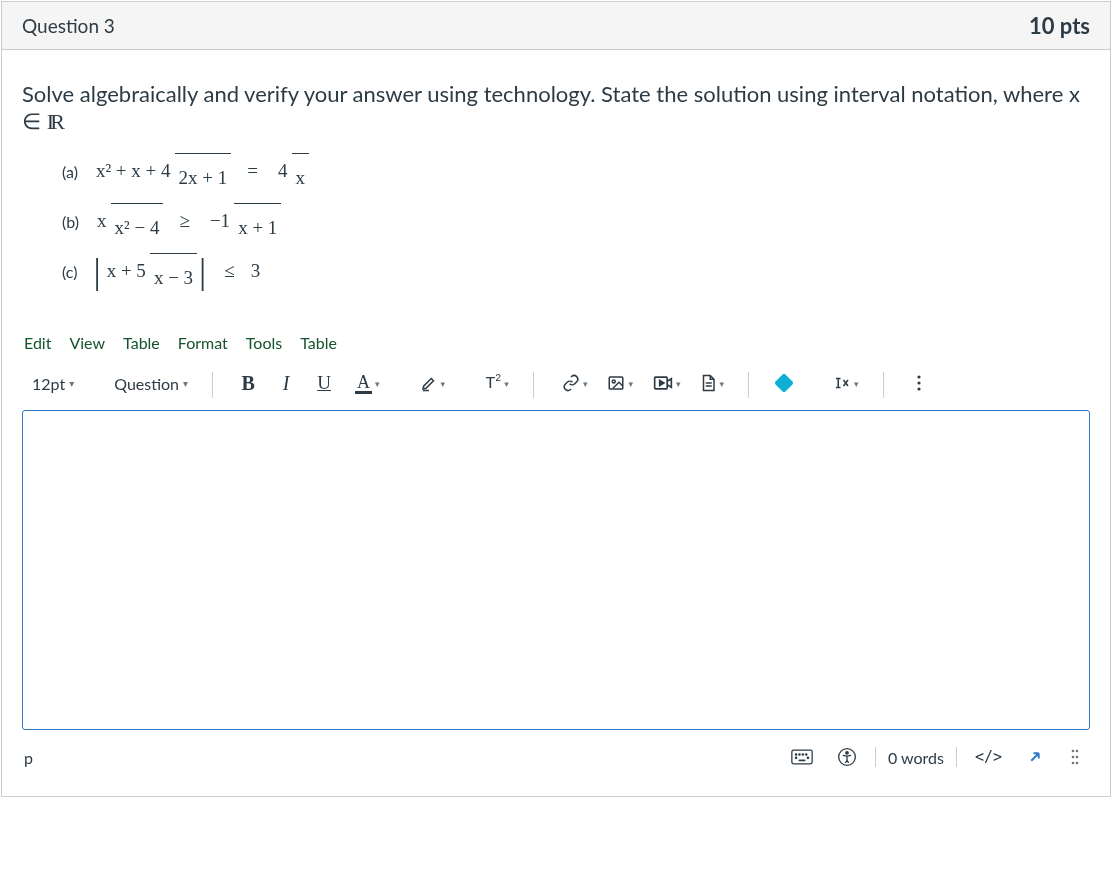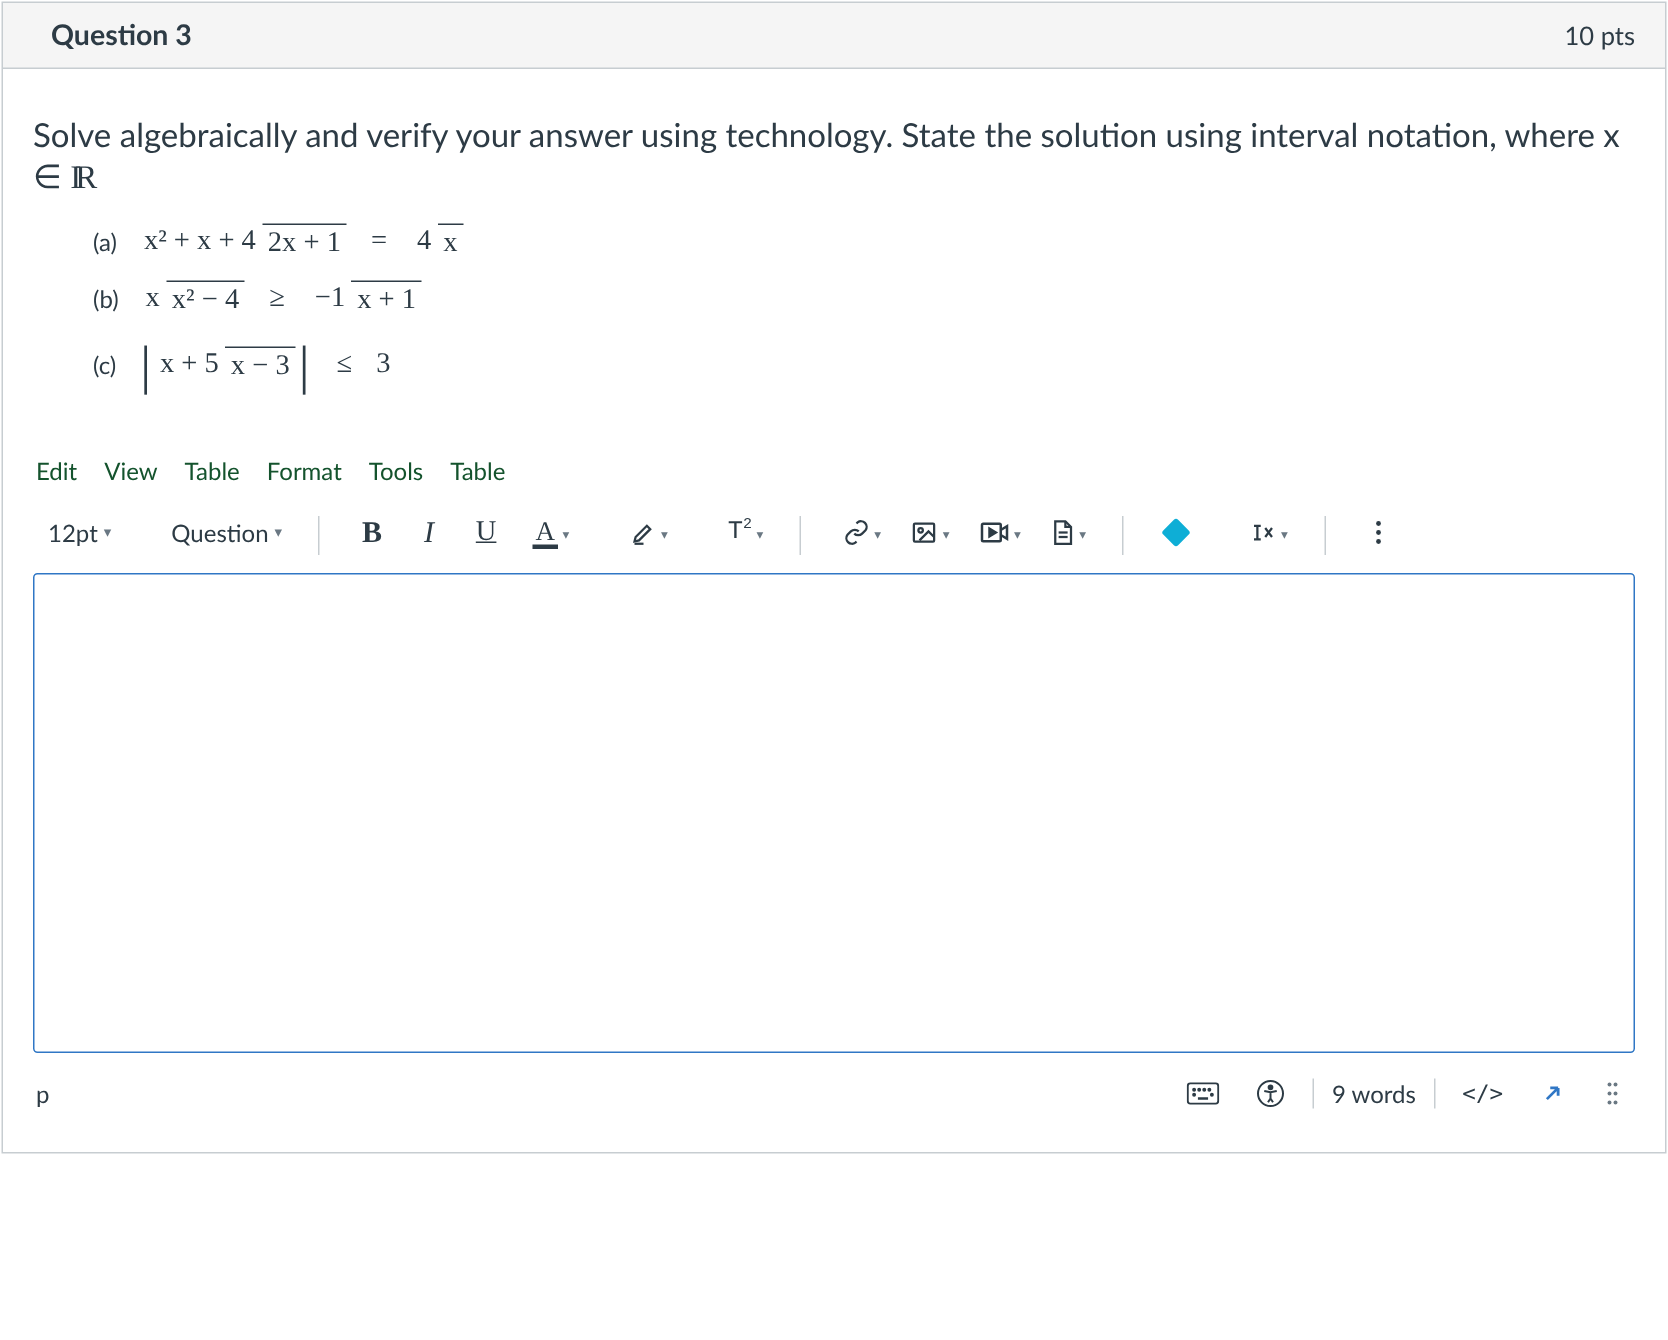--- a/index.html
+++ b/index.html
@@ -17,30 +17,30 @@
     background: #fff;
   }
   .q-header {
     display: flex;
     justify-content: space-between;
     align-items: center;
     padding: 10px 20px;
     background: #f5f5f5;
     border-bottom: 1px solid #c7cdd1;
   }
-  .q-title { font-weight: 700; font-size: 19px; margin-left: 12px; }
-  .q-pts { font-weight: 400; font-size: 17px; }
+  .q-title { font-weight: 400; font-size: 19px; }
+  .q-pts { font-weight: 700; font-size: 22px; }
   .q-body { padding: 30px 20px 20px; }
   .prompt { font-size: 22px; margin-bottom: 18px; }
   .math-list { margin-left: 40px; font-family: "Times New Roman", serif; font-size: 19px; }
   .math-row { display: flex; align-items: center; margin: 14px 0; gap: 8px; }
   .part-label { font-family: "Lato","Helvetica Neue",Arial,sans-serif; font-size:16px; color:#2d3b45; margin-right:6px; }
   .frac { display:inline-flex; flex-direction:row; align-items:center; vertical-align:middle; }
   .frac .num { padding: 0 4px 1px; }
-  .frac .den { border-top:1.2px solid #2d3b45; padding: 1px 4px 0; }
+  .frac .den { border-top:1.2px solid #2d3b45; padding: 13px 4px 0; }
   .abs { display:inline-flex; align-items:center; }
   .abs-bar { font-size:36px; line-height:1; font-weight:300; padding:0 2px; }
   .op { padding: 0 8px; }
   .bbR { font-family: "Times New Roman", serif; letter-spacing: -6px; }
   .bbR::after{content:"R"; margin-left:2px; letter-spacing:normal;}
 
   
   .editor-wrap { margin-top: 40px; }
   .menubar { display:flex; gap:18px; font-size:16px; color:#14532d; padding: 4px 2px 10px; }
   .menubar span { cursor:pointer; }
@@ -248,21 +248,21 @@
               </svg>
           </span>
           <span class="tbtn">
             <svg width="20" height="20" viewBox="0 0 24 24" fill="none" stroke="#2d3b45" stroke-width="1.6">
                 <circle cx="12" cy="12" r="10"></circle>
                 <circle cx="12" cy="7" r="1.5" fill="#2d3b45"></circle>
                 <path d="M7 10l5 1 5-1M12 11v5M10 19l2-3 2 3"></path>
               </svg>
           </span>
           <span class="sb-div"></span>
-          <span style="color:#2d3b45">9 words</span>
+          <span style="color:#2d3b45">0 words</span>
           <span class="sb-div"></span>
           <span class="tbtn" style="font-family:monospace;font-size:15px;color:#2d3b45">&lt;/&gt;</span>
           <span class="tbtn">
             <svg width="18" height="18" viewBox="0 0 24 24" fill="none" stroke="#3077c5" stroke-width="2.5">
                 <path d="M7 17L17 7M17 7h-7M17 7v7"></path>
               </svg>
           </span>
           <span class="tbtn">
             <svg width="10" height="18" viewBox="0 0 10 18">
                 <circle cx="3" cy="3" r="1.3" fill="#6a7883"></circle>

